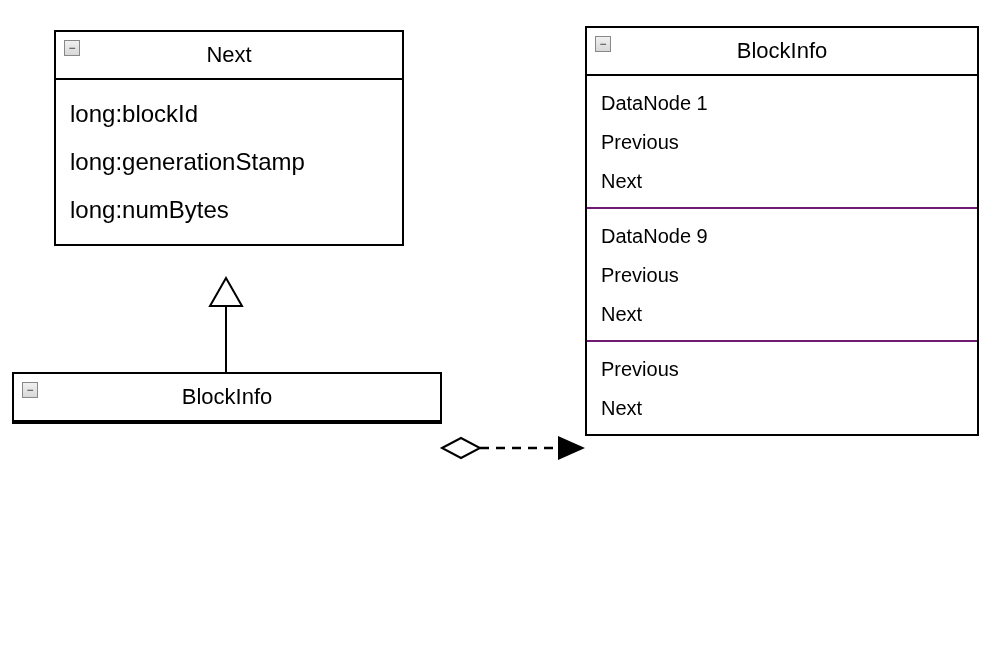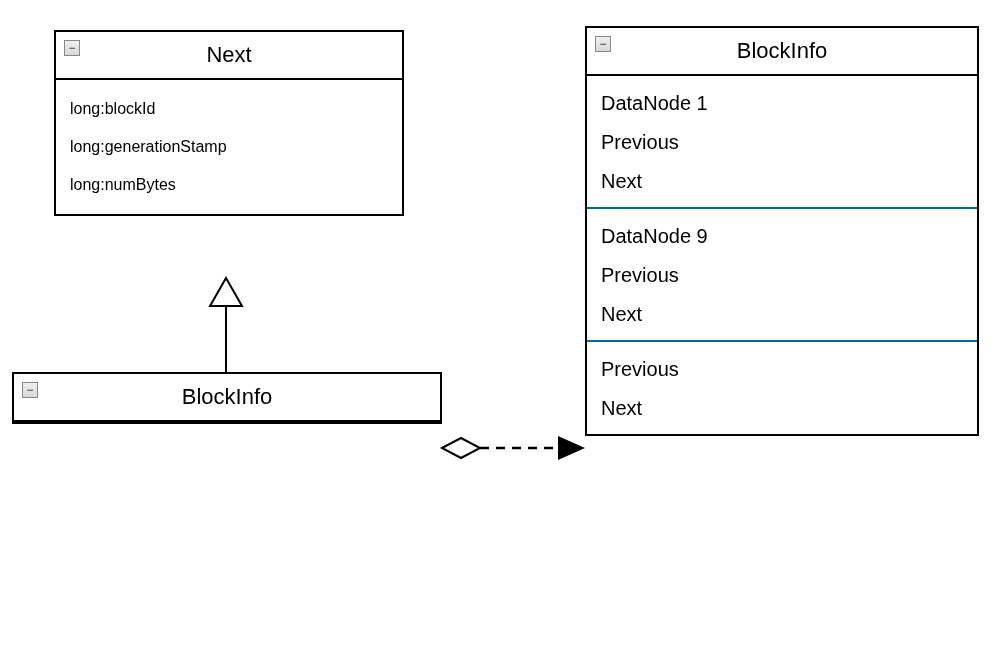--- a/index.html
+++ b/index.html
@@ -38,25 +38,25 @@
       align-items: center;
       justify-content: center;
       font-size: 12px;
       line-height: 1;
       color: #333;
     }
     .uml-body {
       padding: 10px 14px;
     }
     .uml-attr {
-      font-size: 16px;
+      font-size: 24px;
       padding: 10px 0;
     }
     .uml-section {
-      border-bottom: 2px solid #0369a1;
+      border-bottom: 2px solid #701a75;
       padding: 8px 14px 6px 14px;
     }
     .uml-section:last-child {
       border-bottom: none;
     }
     .uml-section-item {
       font-size: 20px;
       padding: 8px 0;
     }
     

